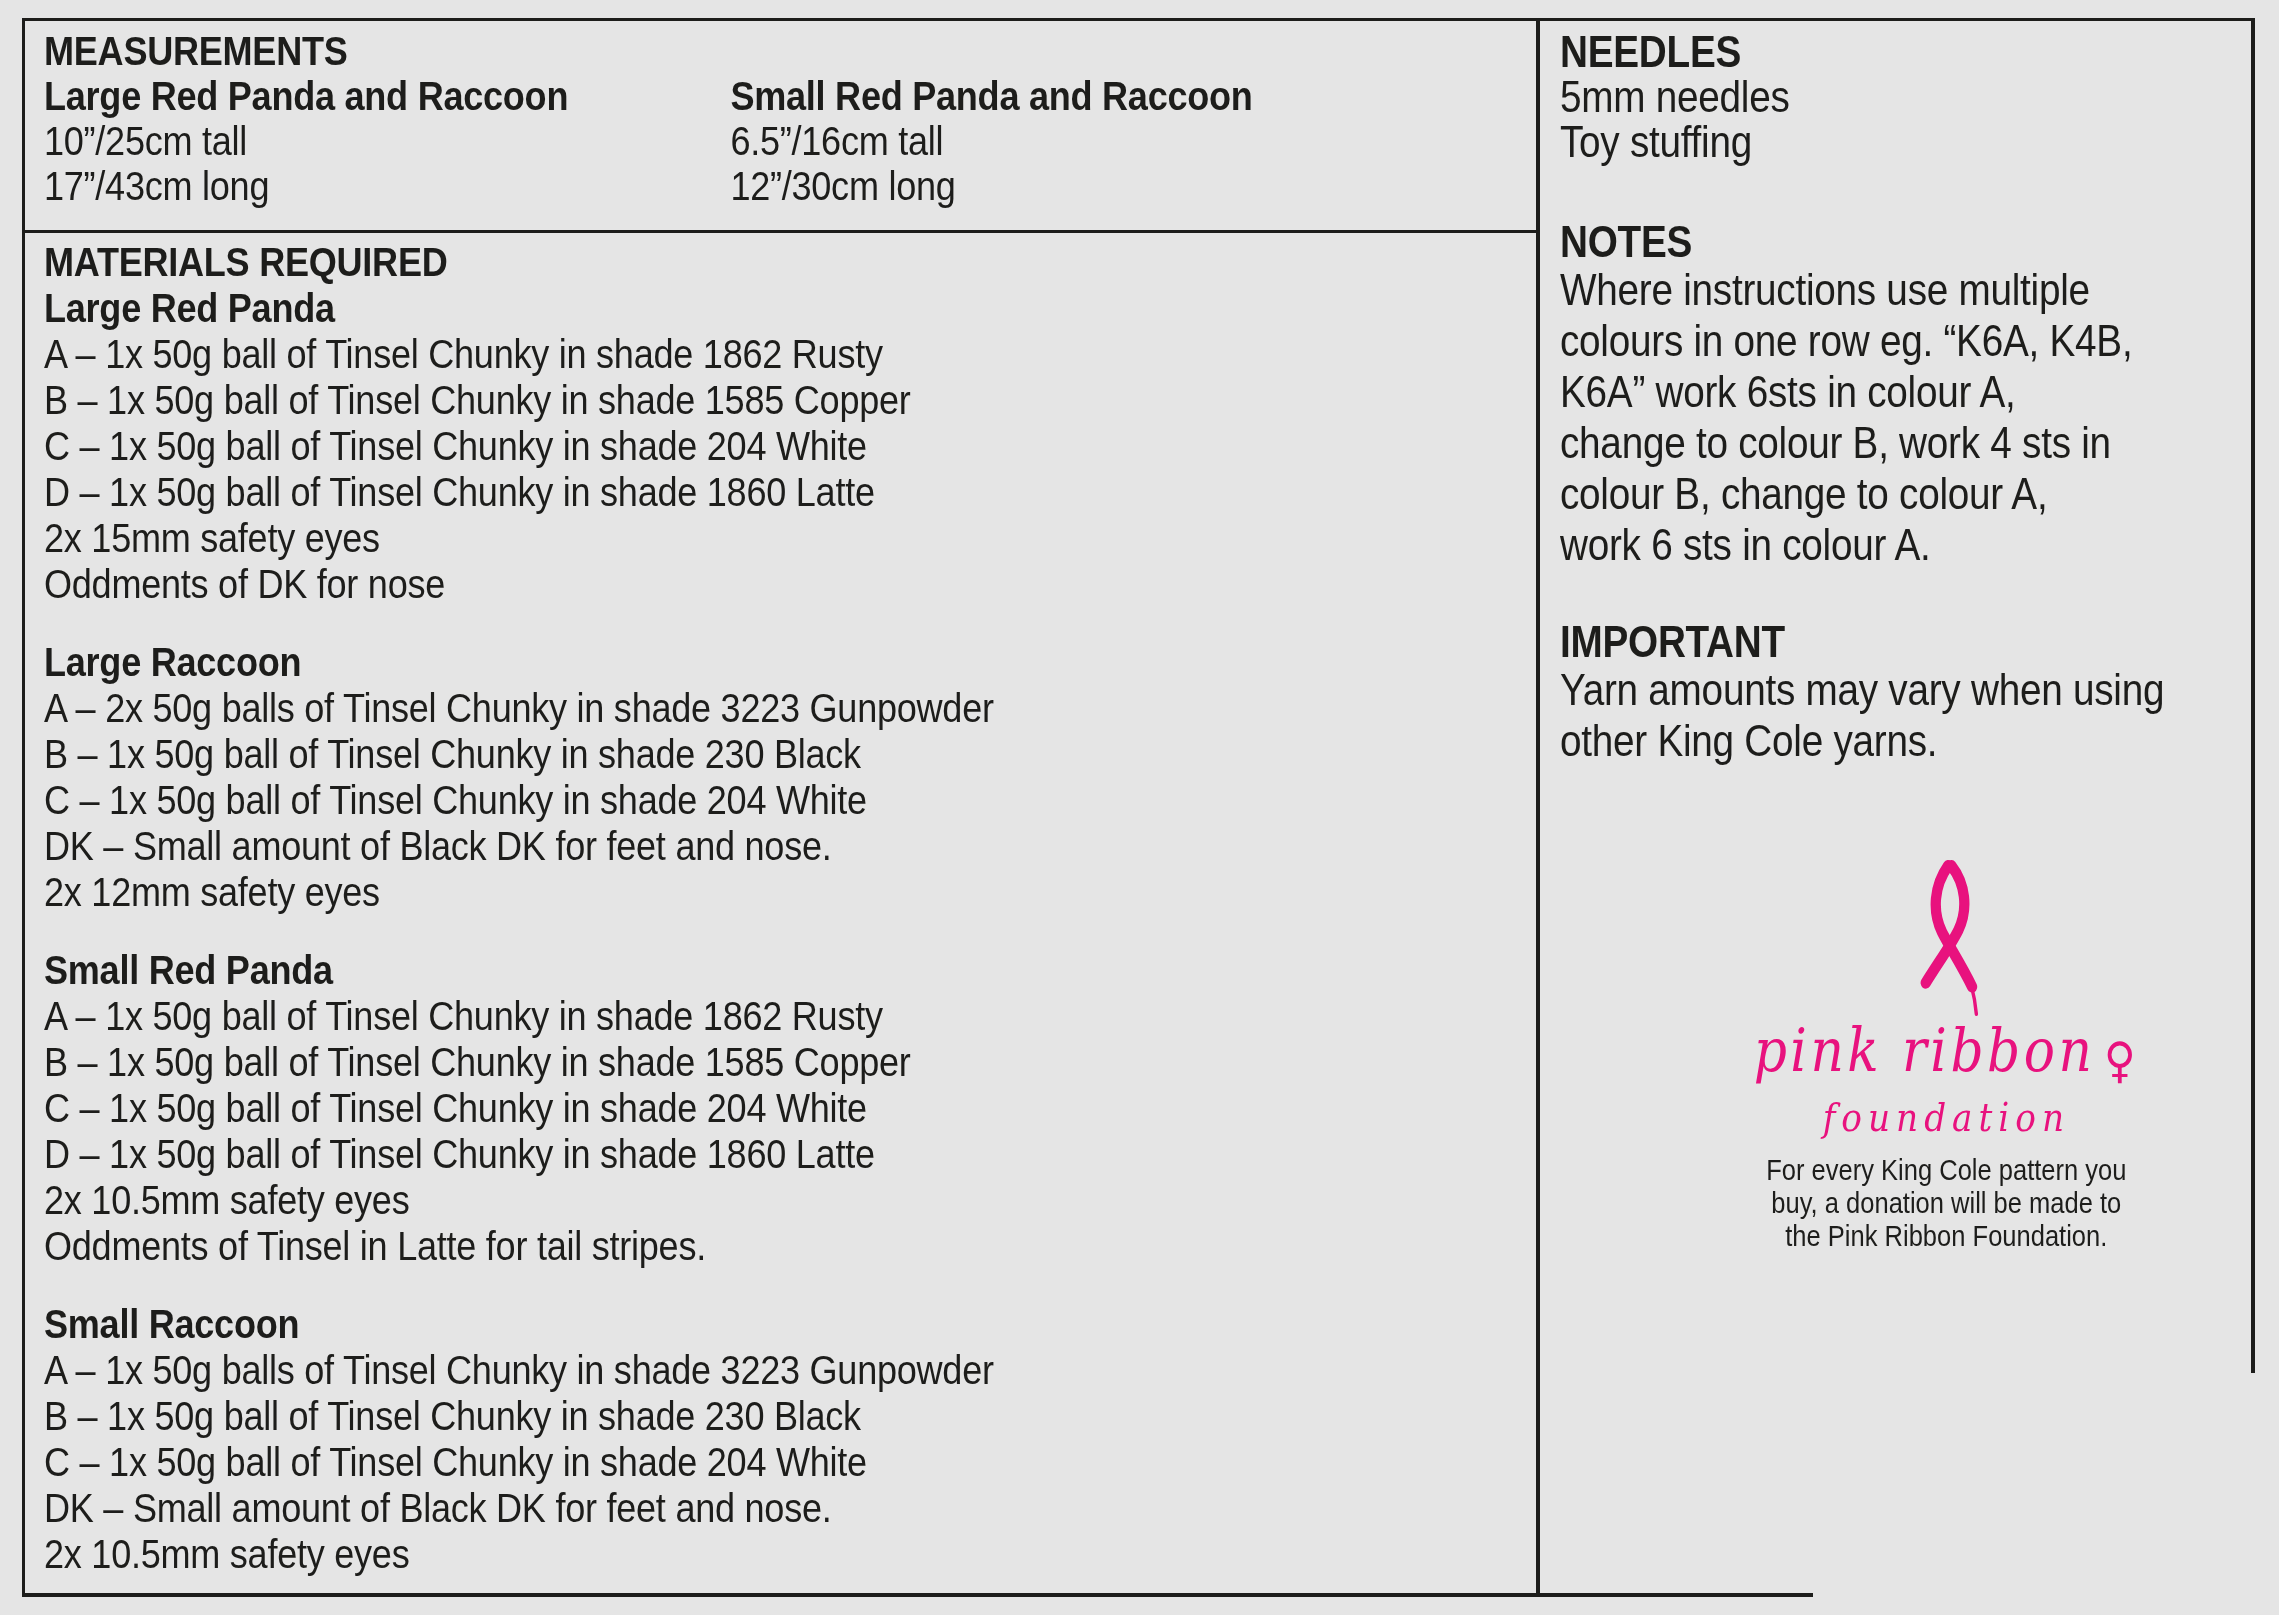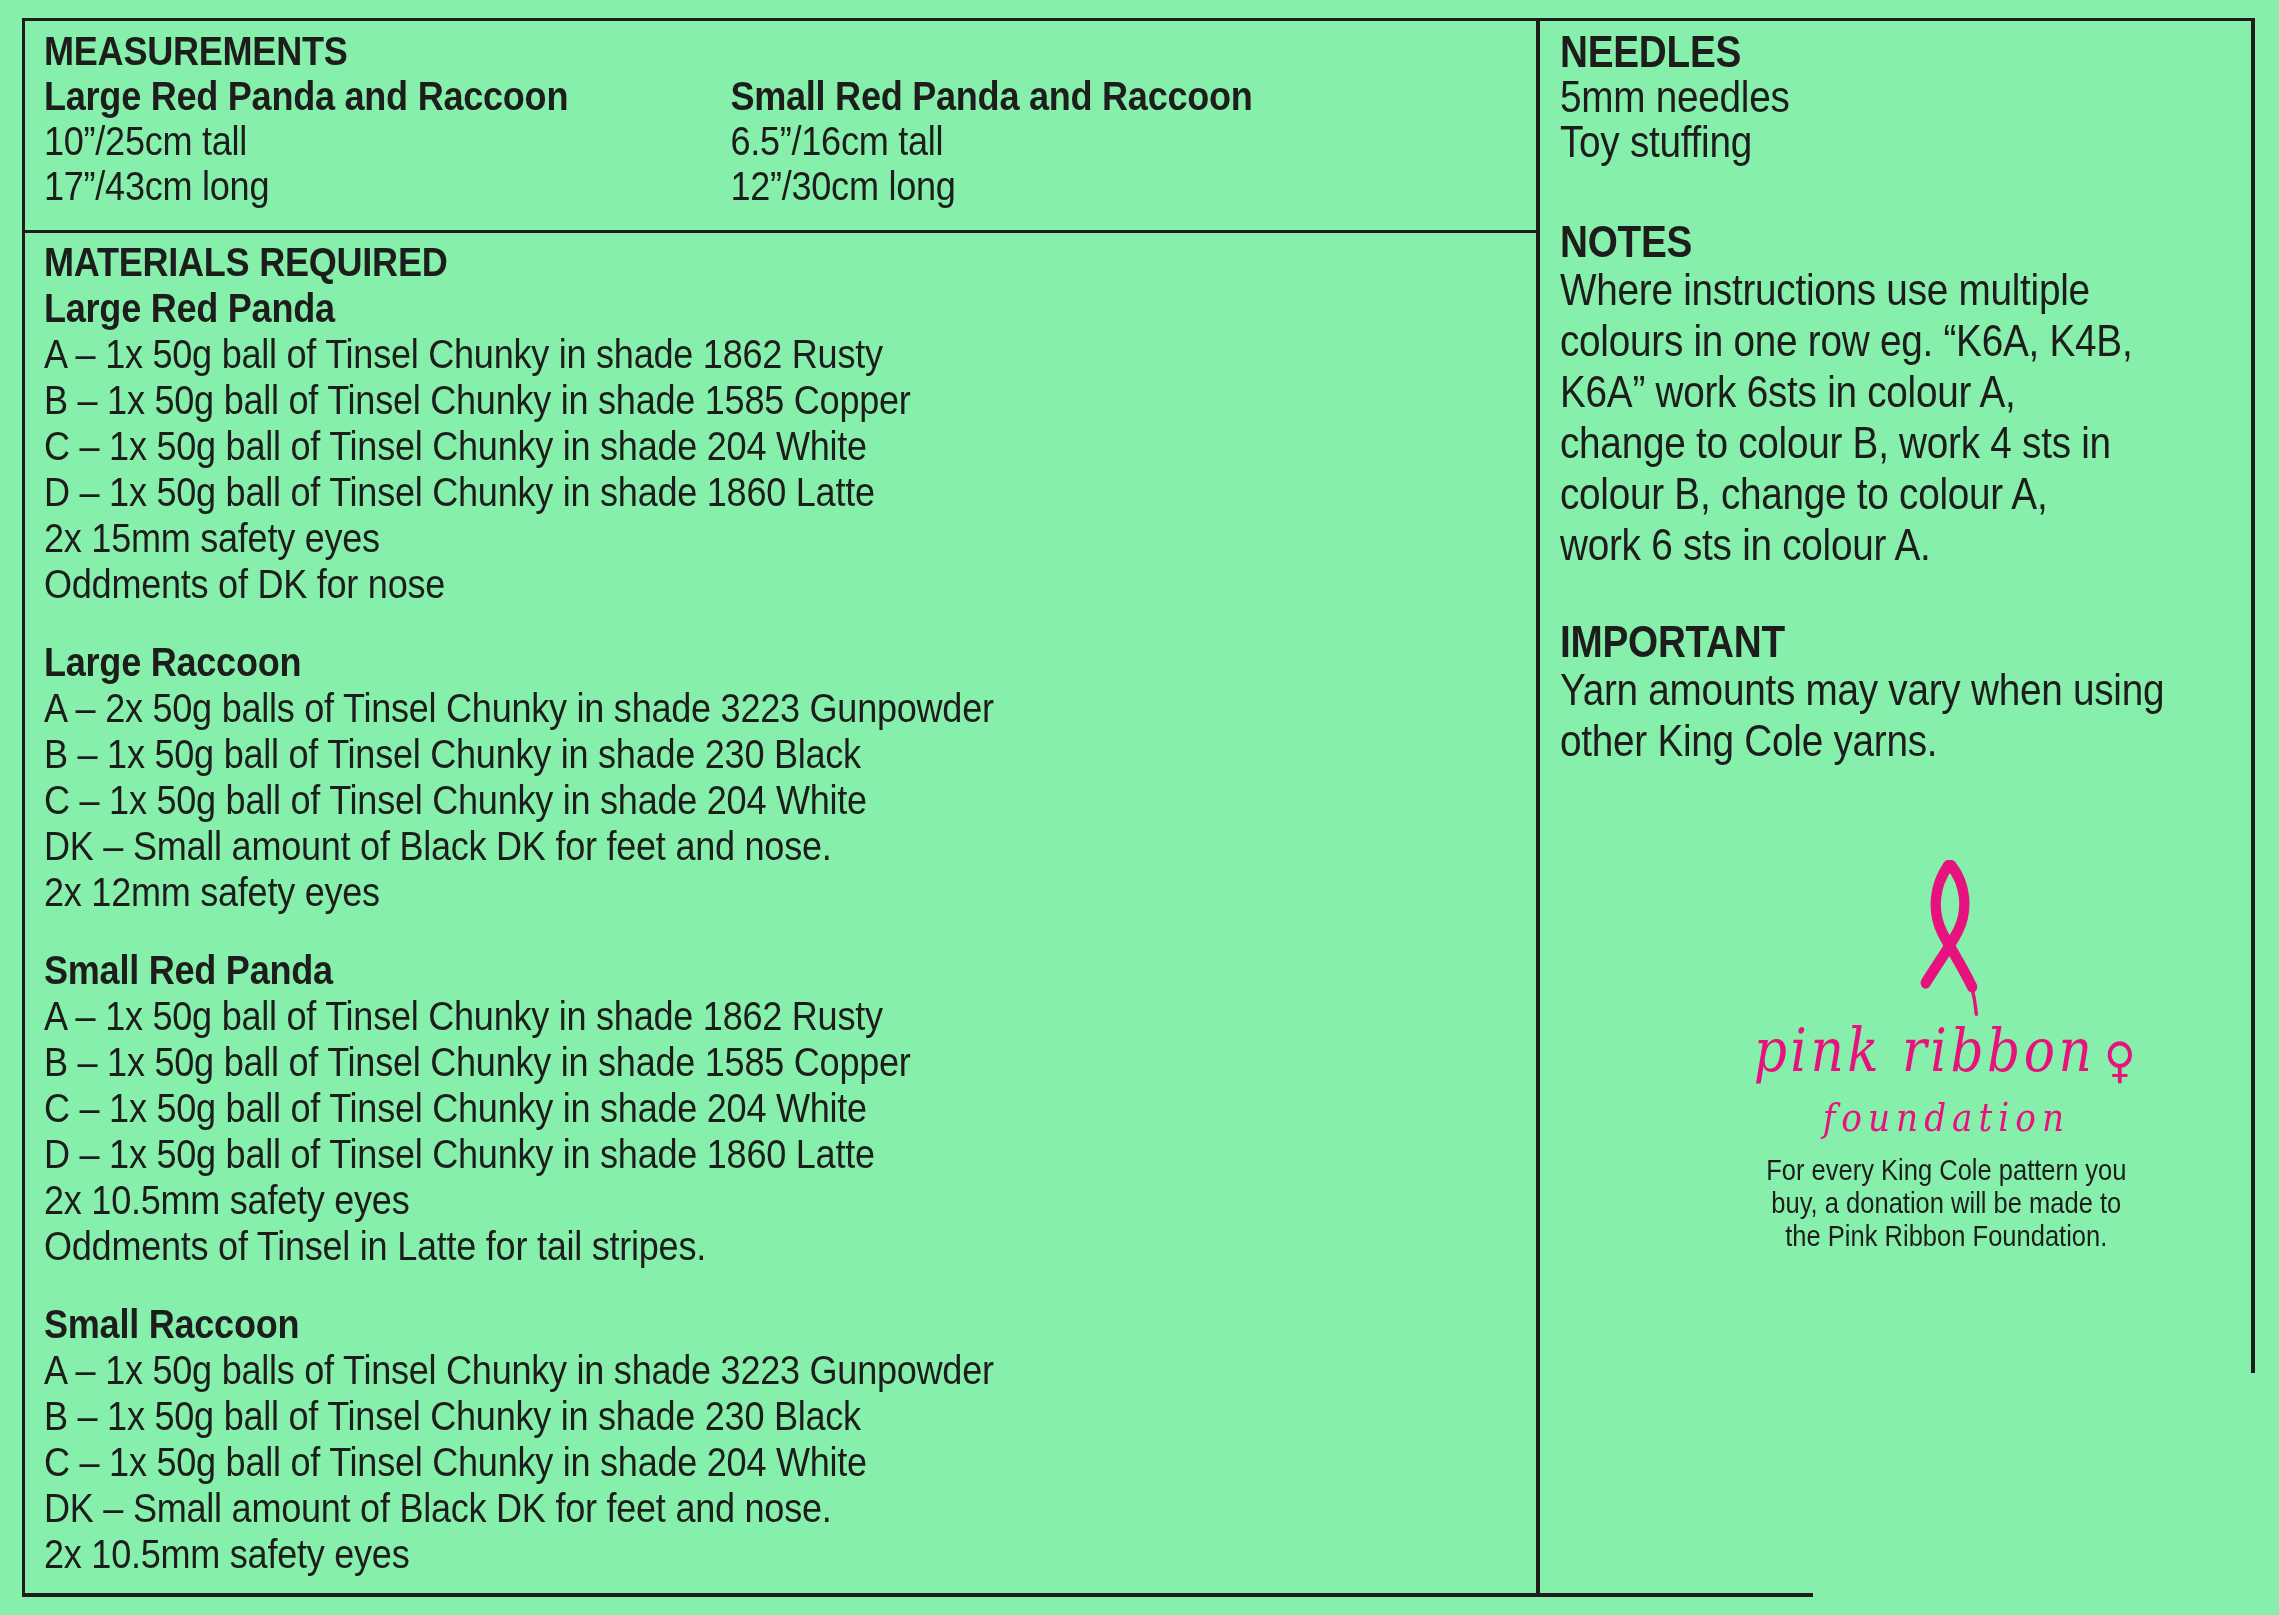--- a/index.html
+++ b/index.html
@@ -1,19 +1,19 @@
 <!DOCTYPE html>
 <html><head>
 <meta charset="utf-8">
 <style>
   html,body { margin:0; padding:0; background:#ffffff; }
   .page {
     position:relative;
     width:2279px; height:1616px;
-    background:#86efac;
+    background:#e5e5e5;
     overflow:hidden;
     font-family:"Liberation Sans", sans-serif;
     color:#1d1d1b;
   }
   .rule { position:absolute; background:#1d1d1b; }
 
   
   .left-content {
     position:absolute; left:44px; top:29px; width:1687px;
     transform:scaleX(0.88); transform-origin:top left;

